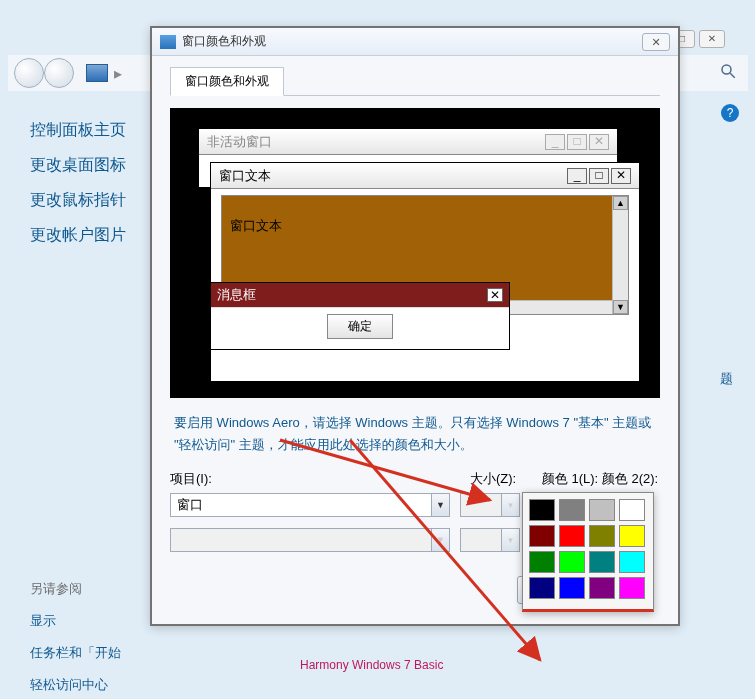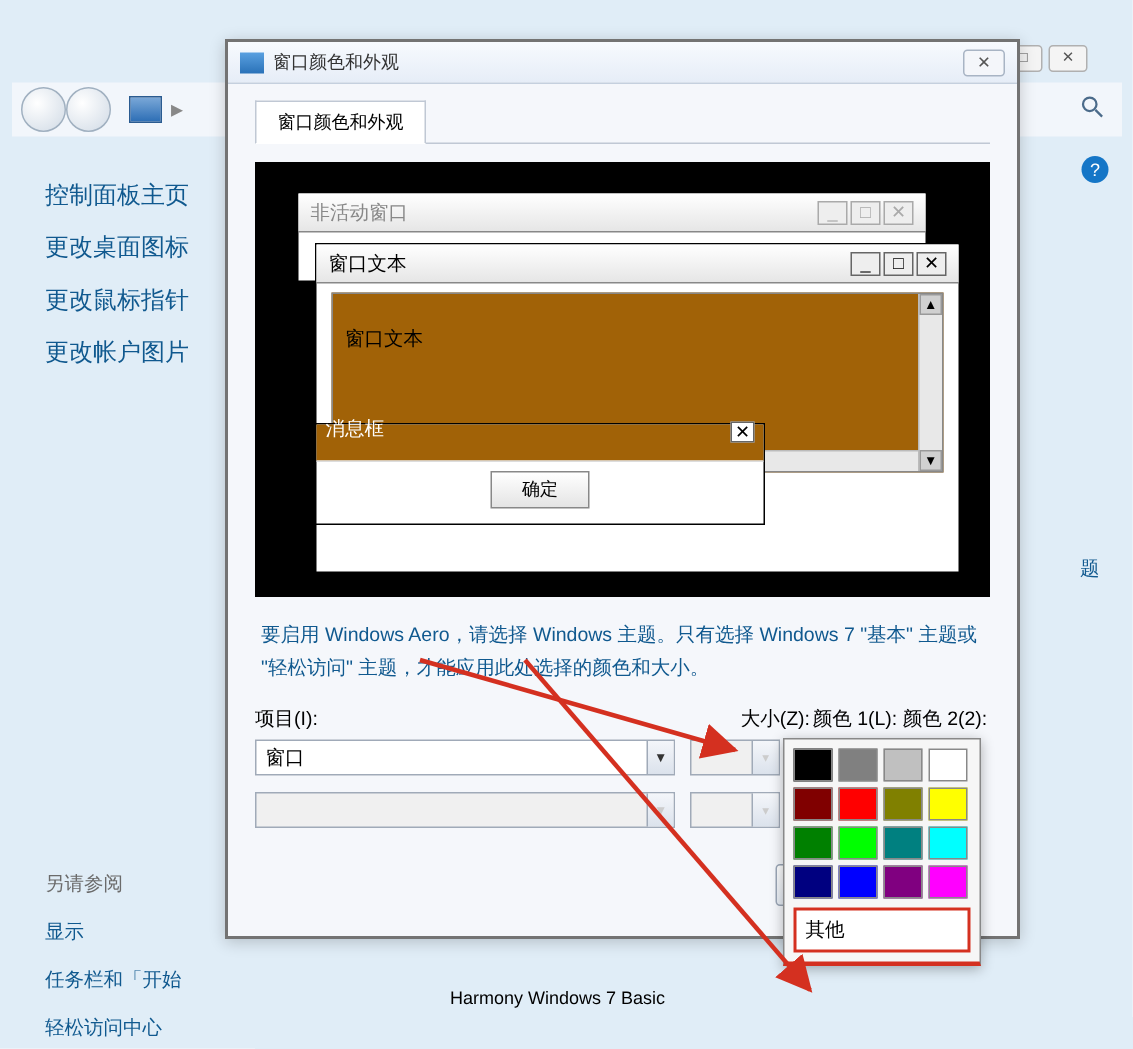--- a/index.html
+++ b/index.html
@@ -50,36 +50,36 @@
 .menu-bar { height: 24px; border-bottom: 1px solid #ccc; display: flex; align-items: center; padding: 0 10px; font-size: 13px; }
 .menu-bar span { margin-right: 14px; }
 .menu-bar .dis { color: #aaa; }
 .text-area { position: relative; height: 120px; border: 1px solid #888; margin: 6px 10px 0 10px; padding: 21px 8px; font-size: 13px; background: #a16207; }
 .text-area .sbv { position: absolute; right: 0; top: 0; width: 16px; height: 100%; background: #e8e8e8; border-left: 1px solid #bbb; }
 .text-area .sbv .arr { height: 14px; background: #d0d0d0; border: 1px solid #999; font-size: 9px; text-align: center; line-height: 12px; }
 .text-area .sbv .arr.bot { position: absolute; bottom: 0; left: 0; right: 0; }
 .text-area .sbh { position: absolute; left: 0; bottom: 0; right: 16px; height: 14px; background: #e8e8e8; border-top: 1px solid #bbb; }
 
 .msgbox { position: absolute; left: 40px; top: 174px; width: 300px; background: #fff; border: 1px solid #000; z-index: 3; }
-.msg-title { height: 22px; background: #a16207; color: #fff; display: flex; align-items: flex-end; padding: 12px 6px; font-size: 13px; }
+.msg-title { height: 22px; background: #7f1d1d; color: #fff; display: flex; align-items: center; padding: 12px 6px; font-size: 13px; }
 .msg-title .spacer { flex: 1; }
 .msg-title .mx { width: 16px; height: 14px; background: #fff; color: #000; font-size: 12px; text-align: center; line-height: 13px; border: 1px solid #666; }
 .msg-body { padding: 8px 10px; font-size: 13px; }
 .msg-btns { text-align: center; padding: 6px 0 10px 0; border-top: 1px solid #ddd; }
 .msg-btns button { padding: 3px 20px; font-size: 12px; border: 1px solid #888; background: linear-gradient(#fff,#e4e4e4); cursor: pointer; }
 
 .desc-text { font-size: 13px; color: #10598f; margin: 14px 4px; line-height: 1.7; }
 
 
 .form-row { display: flex; align-items: center; margin-bottom: 10px; gap: 10px; }
 .form-row label { font-size: 13px; width: 60px; }
 .label-top { display: flex; margin-bottom: 4px; }
 .label-top .lbl { font-size: 13px; }
 .label-top .lbl.item { width: 300px; }
-.label-top .lbl.size { width: 70px; text-align: right; }
+.label-top .lbl.size { width: 70px; }
 .label-top .lbl.color { width: 60px; text-align: center; }
 .combo { height: 24px; border: 1px solid #a0aab8; background: #fff; font-size: 13px; padding: 0 20px 0 6px; position: relative; display: flex; align-items: center; }
 .combo .dd { position: absolute; right: 0; top: 0; width: 18px; height: 100%; background: linear-gradient(#f4f6fa,#dbe2ec); border-left: 1px solid #a0aab8; text-align: center; font-size: 9px; line-height: 22px; color: #333; }
 .combo.dis { background: #f0f0f0; color: #aaa; }
 .combo.dis .dd { color: #ccc; }
 .spin { width: 60px; }
 .combo.item-c { width: 280px; }
 .combo.font-c { width: 280px; }
 
 .color-btn { width: 50px; height: 26px; border: 2px solid #d43020; display: flex; align-items: center; padding: 0 4px; cursor: pointer; }
@@ -89,21 +89,21 @@
 
 .dlg-buttons { text-align: right; padding: 14px 8px 0 0; }
 .dlg-buttons button { padding: 4px 20px; font-size: 13px; margin-left: 8px; border: 1px solid #9aa6b6; background: linear-gradient(#fff,#e6ecf4); border-radius: 3px; cursor: pointer; }
 
 
 .color-popup { position: absolute; left: 522px; top: 492px; width: 132px; background: #f6f6f6; border: 1px solid #888; padding: 6px; box-shadow: 0 2px 8px rgba(0,0,0,0.3); z-index: 50; border-bottom: 3px solid #d43020; }
 .cp-row { display: flex; gap: 4px; margin-bottom: 4px; }
 .cp-cell { width: 26px; height: 22px; border: 1px solid #888; cursor: pointer; }
 .cp-other { margin-top: 6px; padding: 4px 6px; font-size: 13px; border: 2px solid #d43020; background: #fff; cursor: pointer; }
 
-.bottom-txt { position: absolute; left: 300px; top: 658px; font-size: 12px; color: #000000; }
+.bottom-txt { position: absolute; left: 300px; top: 658px; font-size: 12px; color: #be185d; }
 .issue-link { position: absolute; right: 22px; top: 370px; font-size: 13px; color: #10598f; }
 
 
 .arrow-svg { position: absolute; left: 0; top: 0; width: 755px; height: 699px; pointer-events: none; z-index: 100; }
 </style>
 </head>
 <body>
 
 <div class="bg-window-controls">
   <div class="bg-btn">—</div>
@@ -252,21 +252,20 @@
         <div class="cp-cell" style="background: rgb(0, 128, 128);"></div>
         <div class="cp-cell" style="background: rgb(0, 255, 255);"></div>
       </div>
       <div class="cp-row">
         <div class="cp-cell" style="background: rgb(0, 0, 128);"></div>
         <div class="cp-cell" style="background: rgb(0, 0, 255);"></div>
         <div class="cp-cell" style="background: rgb(128, 0, 128);"></div>
         <div class="cp-cell" style="background: rgb(255, 0, 255);"></div>
       </div>
     </div>
-  <div class="cp-other">其他</div>
 </div>
 
 <span class="bottom-txt">Harmony     Windows 7 Basic</span>
 
 <svg class="arrow-svg">
   <defs>
     <marker id="ah" viewBox="0 0 10 10" refX="9" refY="5" markerWidth="8" markerHeight="8" orient="auto">
       <path d="M0,0 L10,5 L0,10 z" fill="#d43020"></path>
     </marker>
   </defs>

